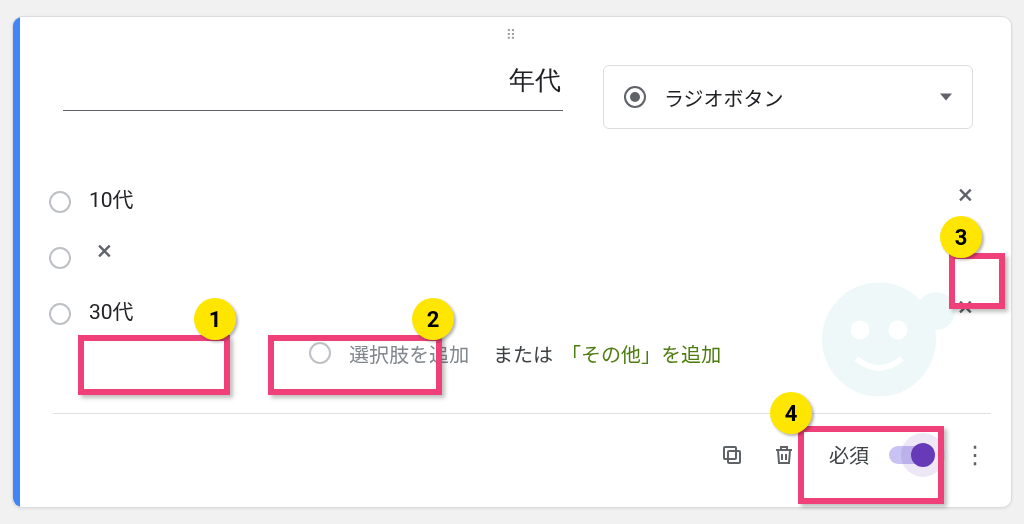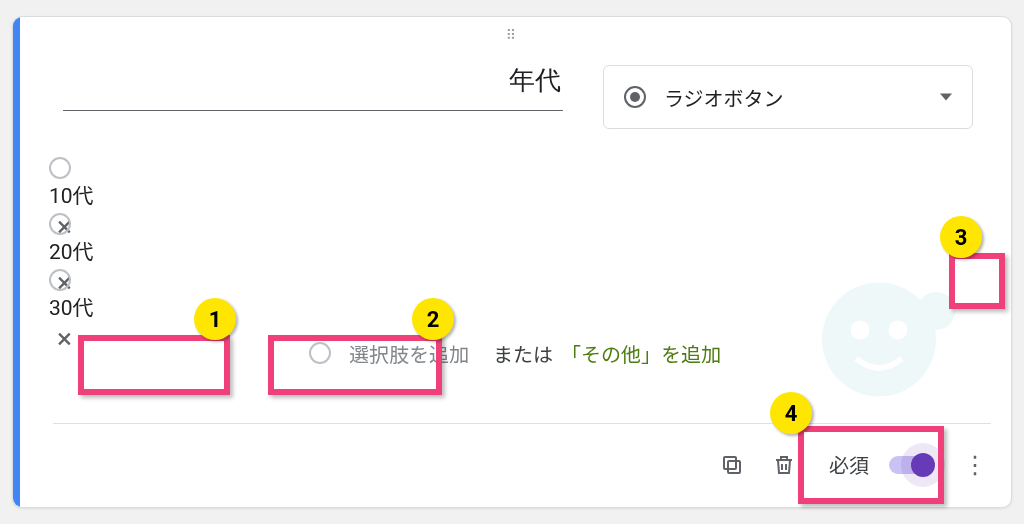--- a/index.html
+++ b/index.html
@@ -106,24 +106,23 @@
     transform: translateY(-50%);
   }
   .options {
     position: absolute;
     top: 140px;
     left: 36px;
     right: 30px;
   }
   .opt-row {
     display: flex;
-    align-items: flex-start;
+    align-items: flex-end;
     height: 56px;
     position: relative;
-    flex-direction: column;
   }
   .opt-radio {
     width: 22px; height: 22px;
     border: 2px solid #bdc1c6;
     border-radius: 50%;
     margin-right: 18px;
     flex-shrink: 0;
   }
   .opt-label {
     font-size: 21px;
@@ -154,21 +153,21 @@
     color: #3c4043;
     margin: 0 8px 0 24px;
   }
   .add-other {
     font-size: 20px;
     color: #4d7c0f;
     cursor: pointer;
   }
   .footer {
     position: absolute;
-    bottom: 2px;
+    bottom: 12px;
     left: 40px;
     right: 20px;
     height: 82px;
     border-top: 1px solid #e0e0e0;
     display: flex;
     align-items: center;
     justify-content: flex-end;
     gap: 26px;
   }
   .ftr-icon {
@@ -265,21 +264,20 @@
   </div>
 
   <div class="options">
     <div class="opt-row">
       <span class="opt-radio"></span>
       <span class="opt-label">10代</span>
       <span class="opt-x">×</span>
     </div>
     <div class="opt-row">
       <span class="opt-radio"></span>
-      <span class="opt-label">20代</span>
       <span class="opt-x">×</span>
     </div>
     <div class="opt-row">
       <span class="opt-radio"></span>
       <span class="opt-label">30代</span>
       <span class="opt-x">×</span>
     </div>
     <div class="add-row">
       <span class="opt-radio"></span>
       <span class="add-placeholder">選択肢を追加</span>

